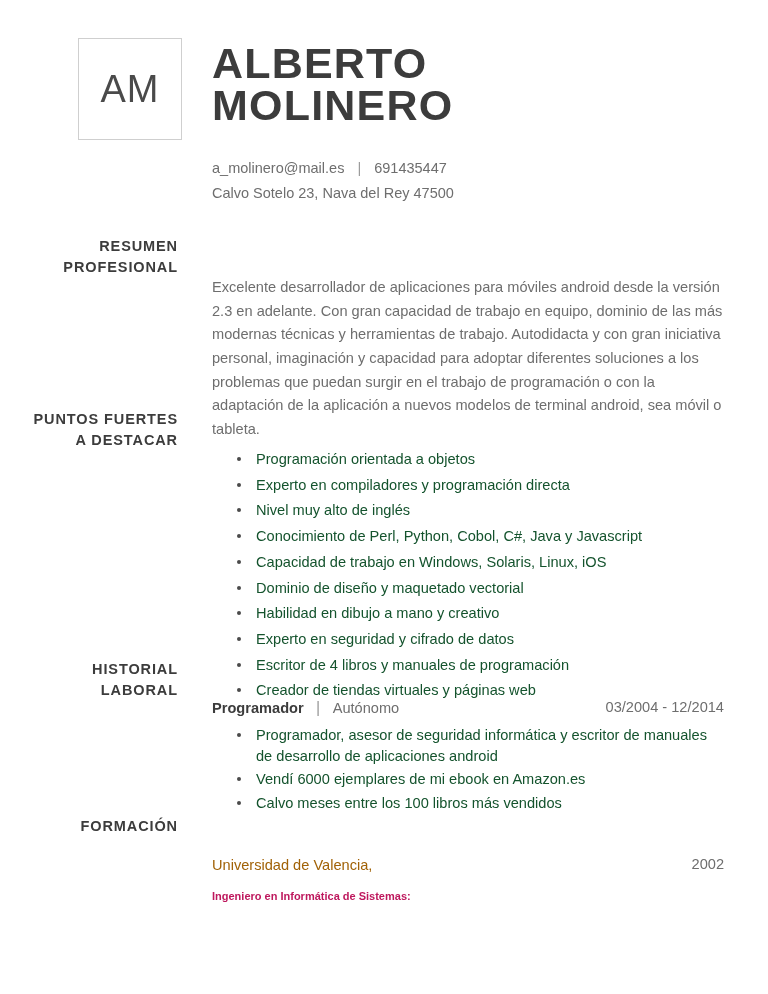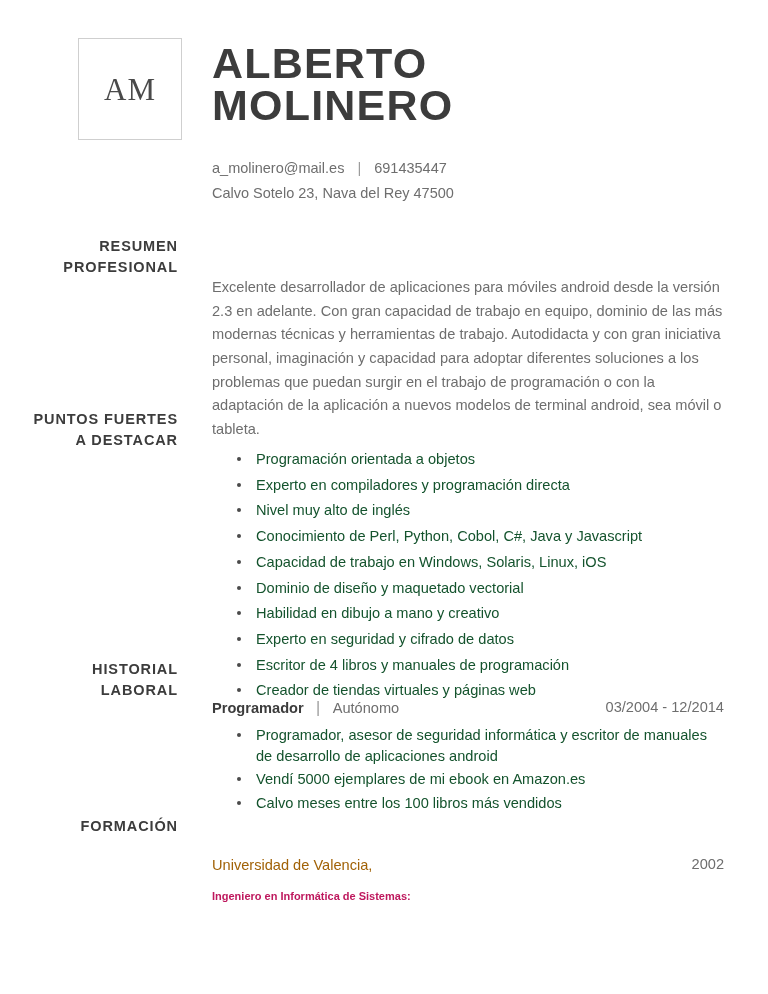--- a/index.html
+++ b/index.html
@@ -38,26 +38,25 @@
     top: 8px;
     width: 104px;
     height: 102px;
     border: 1px solid #cfcfcf;
     box-sizing: border-box;
     display: flex;
     align-items: center;
     justify-content: center;
   }
   .monogram-text {
-    font-size: 31px;
+    font-size: 38px;
     font-weight: 400;
     color: #4a4a4a;
     letter-spacing: 1px;
     line-height: 1;
-    font-family: Liberation Serif, serif;
   }
   .name-block {
     position: absolute;
     left: 212px;
     top: 12px;
     width: 520px;
   }
   .name-line {
     font-size: 43px;
     font-weight: 800;
@@ -271,21 +270,21 @@
 
       <div class="job-row">
         <span class="job-title">Programador</span>
         <span class="job-sep">|</span>
         <span class="job-company">Autónomo</span>
         <span class="job-dates">03/2004 - 12/2014</span>
       </div>
 
       <ul class="bullets tight">
         <li>Programador, asesor de seguridad informática y escritor de manuales de desarrollo de aplicaciones android</li>
-        <li>Vendí 5000 ejemplares de mi ebook en Amazon.es</li>
+        <li>Vendí 6000 ejemplares de mi ebook en Amazon.es</li>
         <li>Calvo meses entre los 100 libros más vendidos</li>
       </ul>
     </div>
   </div>
 
   <div class="section" style="top:816px;">
     <div class="section-label">
       <div>FORMACIÓN</div>
     </div>
     <div class="section-body">

